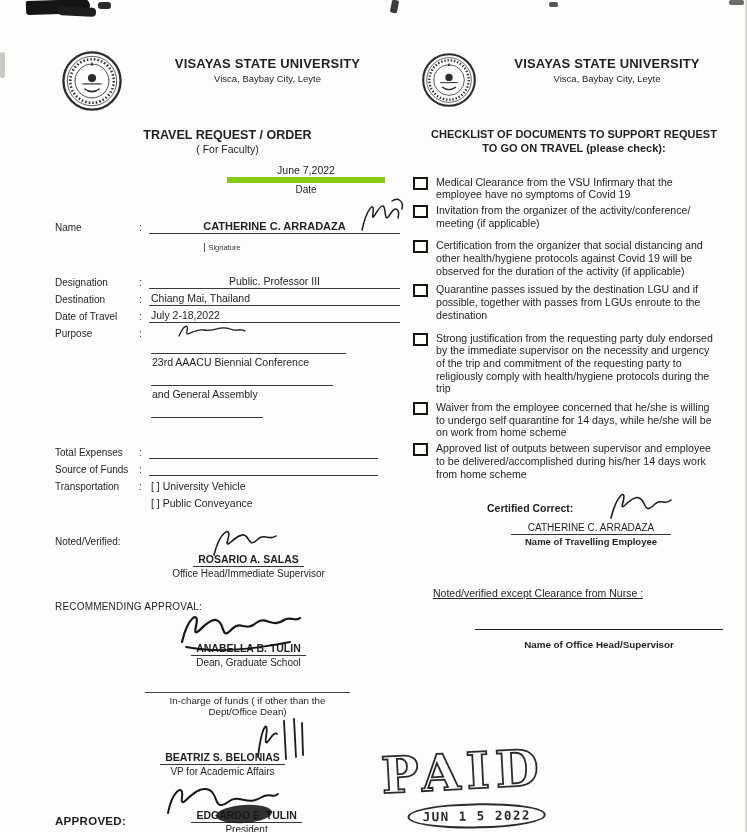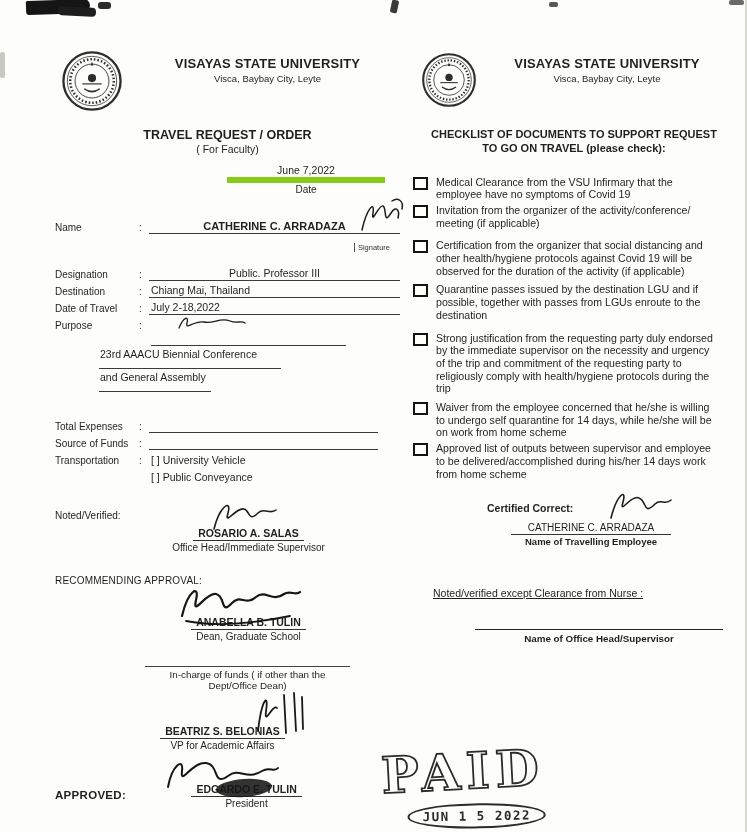--- a/index.html
+++ b/index.html
@@ -45,25 +45,25 @@
   .flabel { width:84px; flex:none; font-size:10px; padding-bottom:1px; }
   .fcolon { width:10px; flex:none; font-size:10px; padding-bottom:1px; }
   .fvalue { flex:1; font-size:10.5px; border-bottom:1px solid #3a3a3a; padding:0 2px 1px; min-height:13px; }
   .fvalue.center { text-align:center; }
   .fvalue.bold { font-weight:bold; font-size:11px; }
   .fvalue.noline { border-bottom:none; }
   .fvalue.shortline { margin-right:22px; }
   .sig { position:absolute; pointer-events:none; }
   .sig-name { right:-12px; bottom:-6px; }
   .sig-purpose { left:120px; bottom:-2px; }
-  .sig-caption { text-align:right; margin:0 10px 12px 0; }
+  .sig-caption { text-align:center; margin:0 10px 20px 0; }
   .sig-caption span { font-size:7.5px; color:#333; border-left:1px solid #555; padding-left:3px; }
 
   .p-underline { margin-left:96px; width:195px; height:12px; border-bottom:1px solid #3a3a3a; }
-  .p-line { margin-left:44px; width:182px; border-bottom:1px solid #3a3a3a; font-size:10.5px; padding:2px 1px 8px; }
+  .p-line { margin-left:96px; width:182px; border-bottom:1px solid #3a3a3a; font-size:10.5px; padding:2px 1px 17px; }
   .p-line.short { width:112px; }
 
   .exp-block { margin-top:26px; }
 
   
   .appr { position:relative; }
   .appr-label { font-size:10px; }
   .appr-label.caps { letter-spacing:.2px; }
   .center-block { width:195px; margin-left:96px; text-align:center; position:relative; }
   .appr-name { display:inline-block; font-size:10.5px; font-weight:bold; border-bottom:1px solid #333; padding:0 5px 1px; }
@@ -91,21 +91,21 @@
   .chk.gap10 { margin-top:10px; }
   .chk.gap6 { margin-top:6px; }
 
   .cert { margin-top:22px; position:relative; }
   .cert-label { font-size:10.5px; font-weight:bold; margin-left:74px; }
   .sig-cert { left:190px; top:-16px; }
   .cert-name { margin-left:98px; width:160px; text-align:center; font-size:10px; border-bottom:1px solid #333; padding-bottom:1px; margin-top:8px; }
   .cert-title { margin-left:88px; width:180px; text-align:center; font-size:9.5px; font-weight:bold; margin-top:1px; }
 
   .noted-exception { margin-top:40px; margin-left:20px; font-size:10.5px; text-decoration:underline; }
-  .office-line { margin-top:30px; margin-left:62px; width:248px; border-top:1.3px solid #222; text-align:center; font-size:9.8px; font-weight:bold; padding-top:3px; }
+  .office-line { margin-top:30px; margin-left:62px; width:248px; border-top:1.3px solid #222; text-align:center; font-size:9.8px; font-weight:bold; padding-top:9px; }
 
   
   .paid-stamp { position:absolute; left:378px; top:742px; width:210px; transform:rotate(-3deg); }
   .paid-date { display:inline-block; margin-left:28px; margin-top:-12px; border:2px solid #2b2b2b; border-radius:48%; padding:3px 13px; font-family:"DejaVu Sans Mono",monospace; font-weight:bold; font-size:12.5px; letter-spacing:1.5px; color:#2b2b2b; transform:rotate(2deg); background:rgba(255,255,255,.0); }
 </style>
 </head>
 <body>
 
 <div class="page">
 

